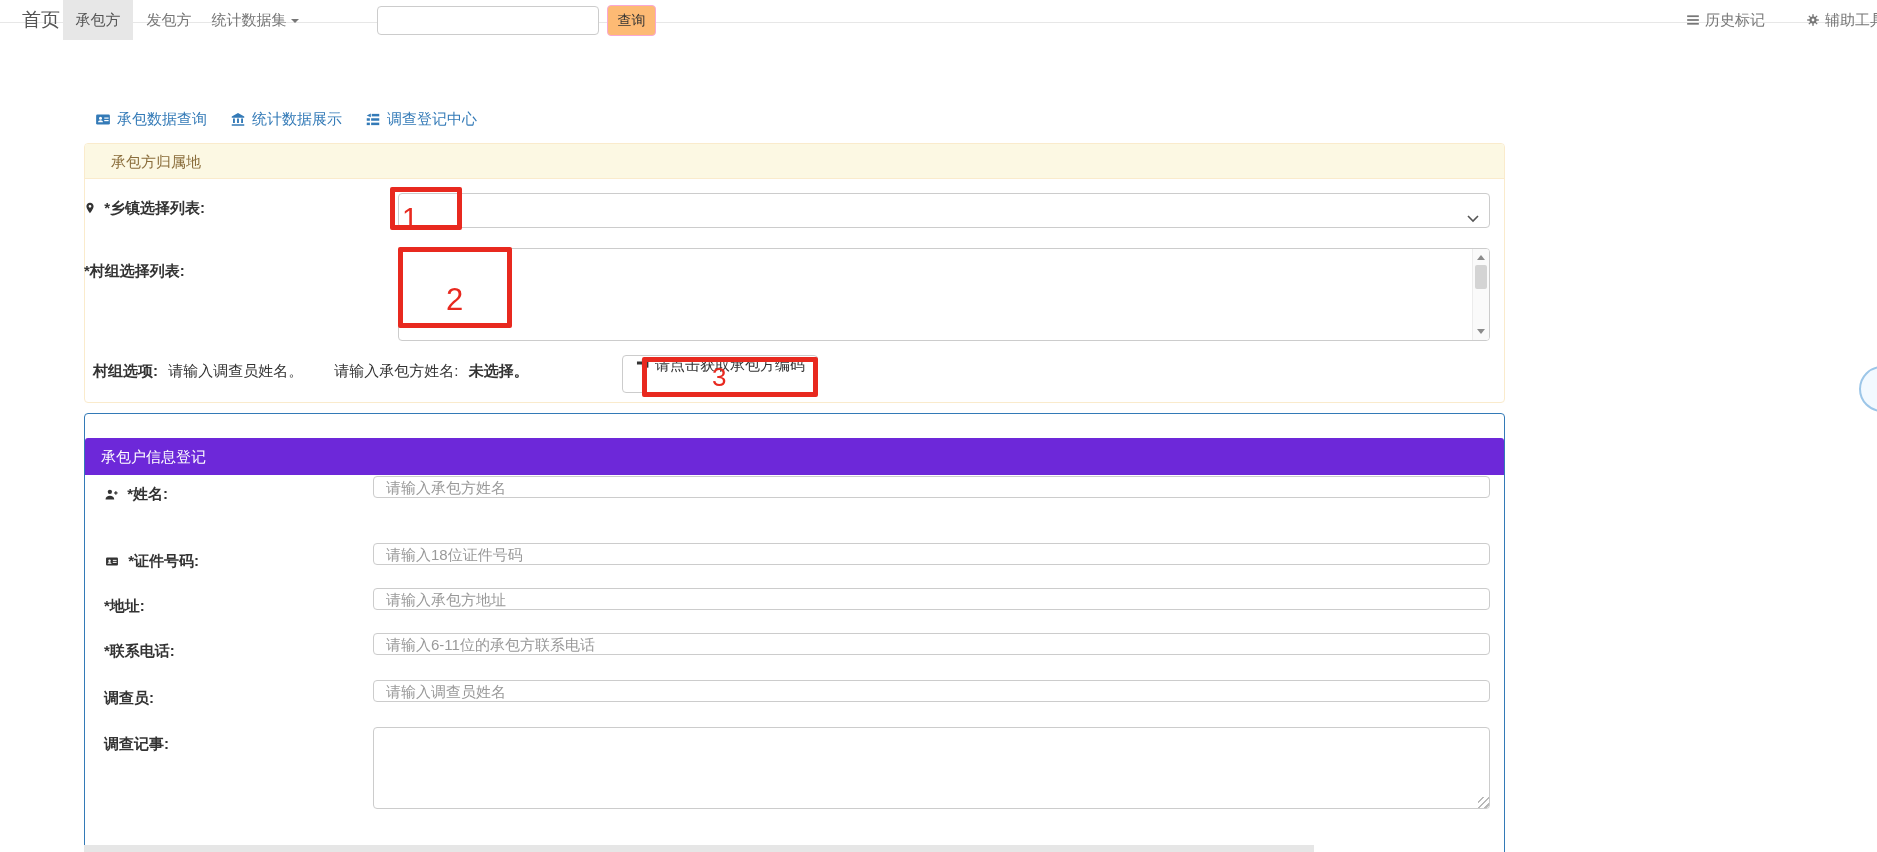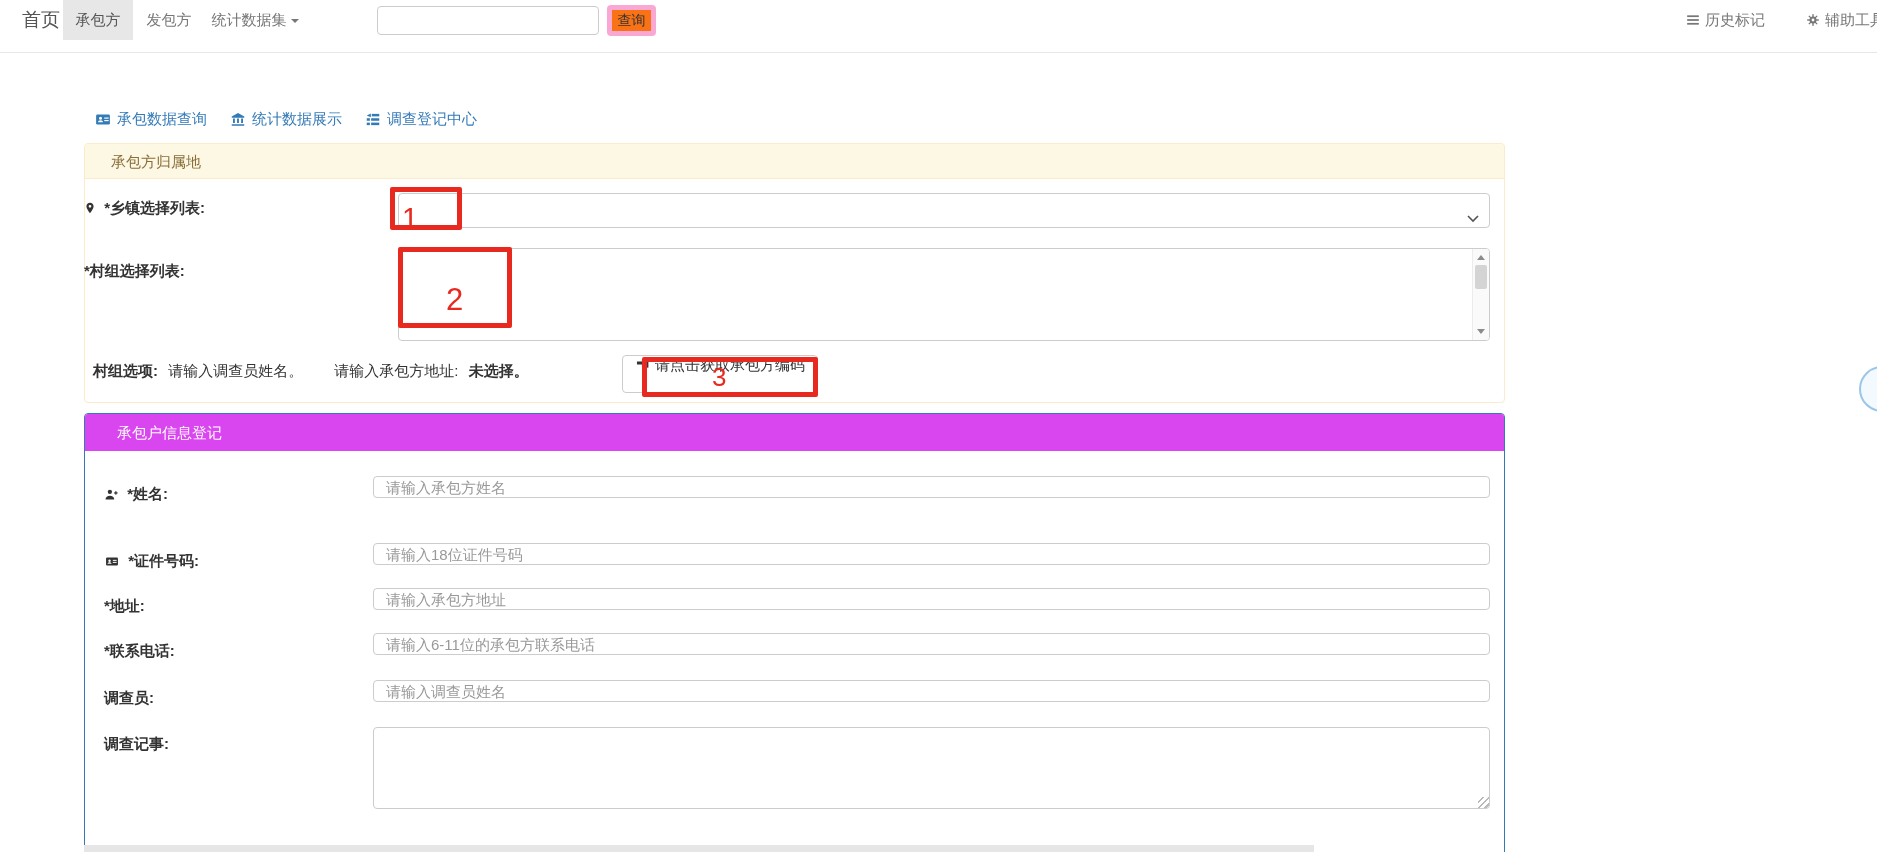--- a/index.html
+++ b/index.html
@@ -4,38 +4,38 @@
 <style>
   * { box-sizing: border-box; margin: 0; padding: 0; }
   html,body { background:#fff; }
   body {
     width:1877px; height:852px; position:relative; overflow:hidden;
     font-family:"Liberation Sans", sans-serif; color:#333;
   }
   svg { vertical-align:-2px; }
 
   
-  .navbar { position:absolute; left:0; top:0; width:1877px; height:53px;
+  .navbar { position:absolute; left:0; top:0; width:1877px; height:23px;
             background:#fff; border-bottom:1px solid #e7e7e7; }
   .brand { position:absolute; left:10px; top:0; height:40px; line-height:40px;
            padding:0 12px; font-size:19px; color:#555; cursor:pointer; }
   .nav-tab { position:absolute; top:0; height:40px; line-height:40px; text-align:center;
              font-size:15px; color:#777; cursor:pointer; white-space:nowrap; }
   .nav-tab.active { background:#e7e7e7; color:#555; }
   #tab-cbf { left:63px;  width:70px; }
   #tab-fbf { left:133px; width:72px; }
   #tab-tjsj{ left:205px; width:100px; }
   .caret { display:inline-block; width:0; height:0; margin-left:4px; vertical-align:2px;
            border-left:4px solid transparent; border-right:4px solid transparent;
            border-top:4px solid #777; }
   .nav-search { position:absolute; left:377px; top:6px; width:222px; height:29px;
                 border:1px solid #ccc; border-radius:4px; padding:0 8px; font-size:14px;
                 outline:none; background:#fff; }
   .nav-search-btn { position:absolute; left:607px; top:5px; width:49px; height:31px;
-                    background:#f97316; border:5px solid #f9a8d4; border-radius:4px;
+                    background:#fdba74; border:1px solid #f9a8d4; border-radius:4px;
                     font-size:14px; color:#333; cursor:pointer;
                     font-family:Liberation Mono, monospace; }
   .nav-right-item { position:absolute; top:0; height:40px; line-height:40px;
                     font-size:15px; color:#777; cursor:pointer; white-space:nowrap; }
   #nav-history { left:1686px; }
   #nav-aux { left:1806px; width:75px; overflow:hidden; }
   .nav-right-item svg { margin-right:5px; }
 
   
   .quick-links { position:absolute; left:95px; top:110px; display:flex; gap:23px;
@@ -76,22 +76,22 @@
   .hint-gap2 { margin-left:27px; }
 
   .get-code-btn { position:absolute; left:622px; top:355px; width:196px; height:38px;
                   background:#fff; border:1px solid #ccc; border-radius:4px; cursor:pointer;
                   font-size:15px; color:#333; display:flex; align-items:flex-start;
                   justify-content:center; gap:5px; font-family:"Liberation Sans",sans-serif; }
 
   
   .panel-primary { position:absolute; left:84px; top:413px; width:1421px; height:440px;
                    background:#fff; border:1px solid #337ab7; border-radius:4px 4px 0 0; }
-  .panel-primary-header { height:37px; line-height:37px; background:#d946ef; color:#fff;
-                          font-size:15px; padding-left:32px; border-radius:3px 3px 0 0; }
+  .panel-primary-header { height:37px; line-height:37px; background:#6d28d9; color:#fff;
+                          font-size:15px; padding-left:16px; border-radius:3px 3px 0 0;margin-top:24px; }
 
   #lbl-name     { left:104px; top:485px; width:233px; }
   #lbl-idcard   { left:104px; top:552px; width:233px; }
   #lbl-address  { left:104px; top:597px; width:233px; }
   #lbl-phone    { left:104px; top:642px; width:233px; }
   #lbl-surveyor { left:104px; top:689px; width:233px; }
   #lbl-notes    { left:104px; top:735px; width:233px; }
   .ctl-label svg { margin-right:4px; }
 
   .form-input { position:absolute; left:373px; width:1117px; height:22px; background:#fff;
@@ -223,21 +223,21 @@
   <div class="vscroll">
     <div class="vs-up"></div>
     <div class="vs-thumb"></div>
     <div class="vs-down"></div>
   </div>
 </div>
 
 <div class="hint-row">
   <span class="hint-bold">村组选项:</span>
   <span class="hint-gap">请输入调查员姓名。</span>
-  <span class="hint-gap2">请输入承包方地址:</span>
+  <span class="hint-gap2">请输入承包方姓名:</span>
   <span class="hint-bold hint-gap">未选择。</span>
 </div>
 
 <button class="get-code-btn">
   <svg width="15" height="14" viewBox="0 0 24 24" fill="#333">
       <path d="M2.5 9.5h8.5V5.5l7 6.5-7 6.5v-4H2.5z"></path>
       <rect x="19.5" y="4" width="2.6" height="16"></rect>
     </svg>
   <span>请点击获取承包方编码</span>
 </button>

